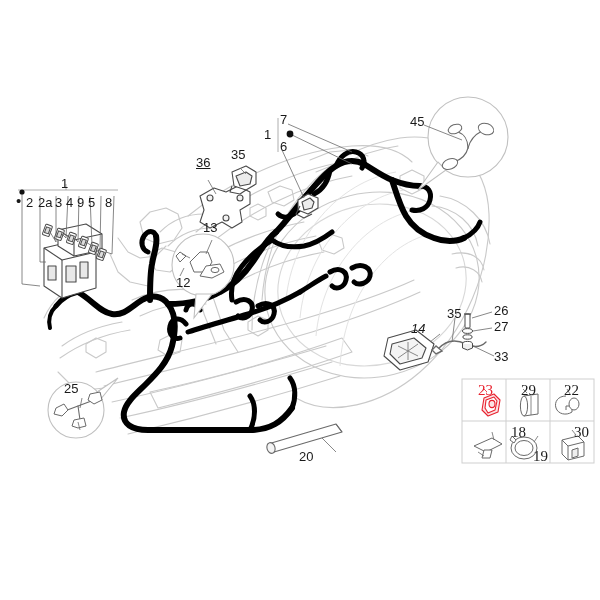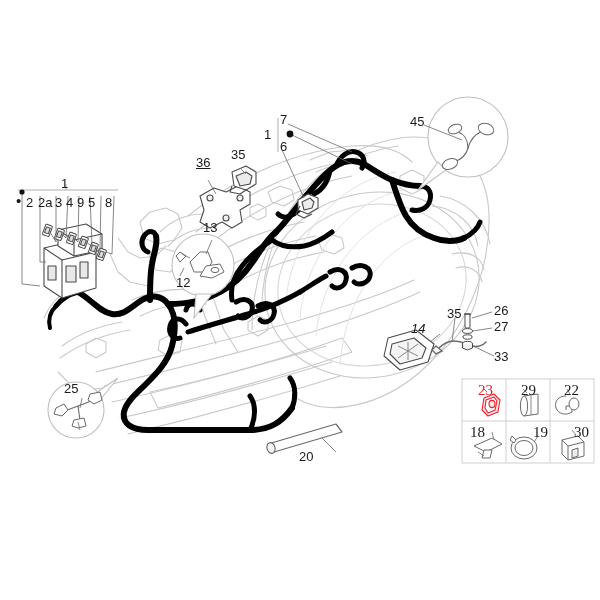--- a/index.html
+++ b/index.html
@@ -420,17 +420,17 @@
   <div class="lbl" style="left:494px; top:320px;">27</div>
   <div class="lbl" style="left:494px; top:350px;">33</div>
   <div class="lbl" style="left:411px; top:322px;font-style:italic;">14</div>
 
   <div class="lbl" style="left:64px; top:382px;">25</div>
   <div class="lbl" style="left:299px; top:450px;">20</div>
 
   <div class="legend-num red" style="left: 478px; top: 382px; color: rgb(232, 33, 46);">23</div>
   <div class="legend-num" style="left:521px; top:382px;">29</div>
   <div class="legend-num" style="left:564px; top:382px;">22</div>
-  <div class="legend-num" style="left:470px; top:424px;">18</div>
-  <div class="legend-num" style="left:533px; top:424px;">19</div>
+  <div class="legend-num" style="left:511px; top:424px;">18</div>
+  <div class="legend-num" style="left:533px; top:448px;">19</div>
   <div class="legend-num" style="left:574px; top:424px;">30</div>
 
 </div>
 
 </body></html>

